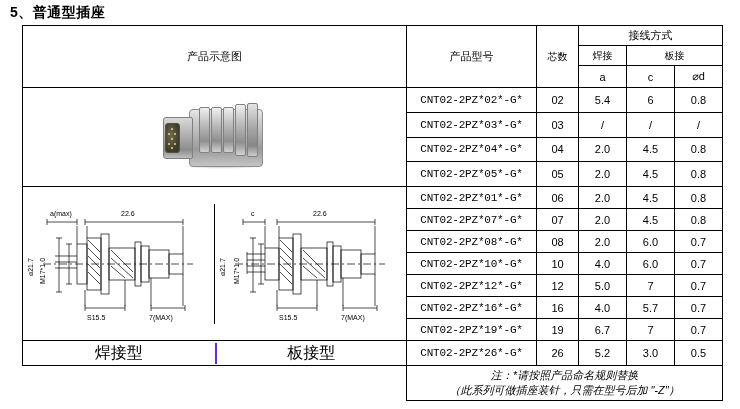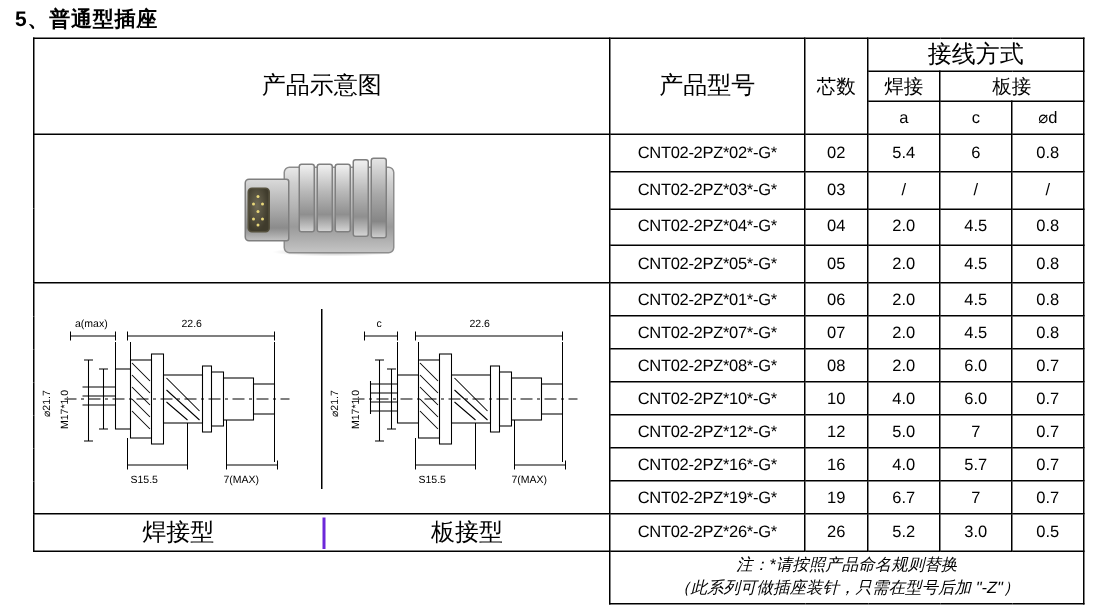--- a/index.html
+++ b/index.html
@@ -34,31 +34,31 @@
     font-size: 11px;
   }
   table.main td, table.main th {
     border: 1px solid #000;
     text-align: center;
     vertical-align: middle;
     padding: 0;
     font-weight: normal;
   }
   .hdr {
-    font-size: 16px;
+    font-size: 11px;
     font-weight: bold;
   }
   .hdr-sm {
-    font-size: 13px;
+    font-size: 10px;
     font-weight: bold;
   }
   .model-cell {
     font-size: 11px;
     height: 21px;
-    font-family: Liberation Sans, sans-serif;
+    font-family: Liberation Mono, monospace;
     letter-spacing: -0.2px;
   }
   .num-cell {
     font-size: 11px;
     height: 21px;
   }
   .photo-cell {
     height: 98px;
     position: relative;
   }

